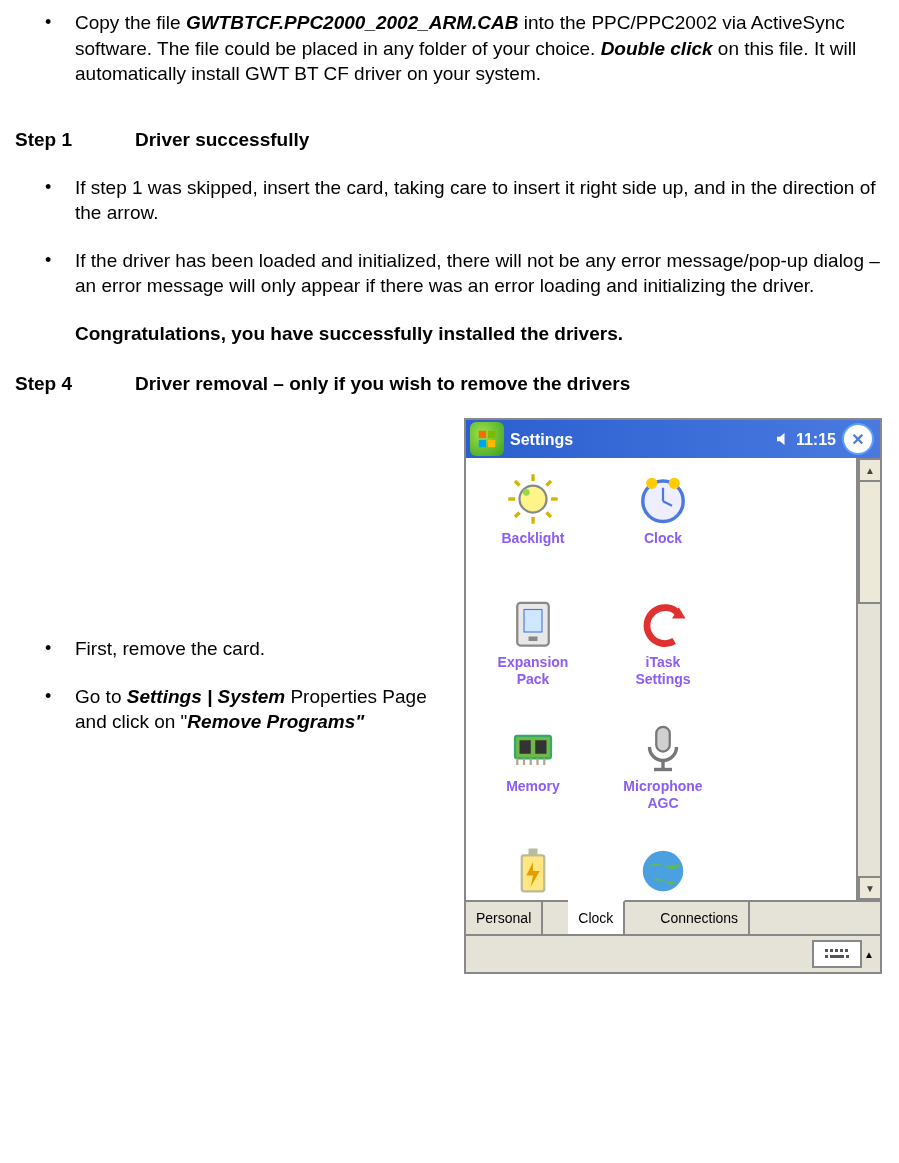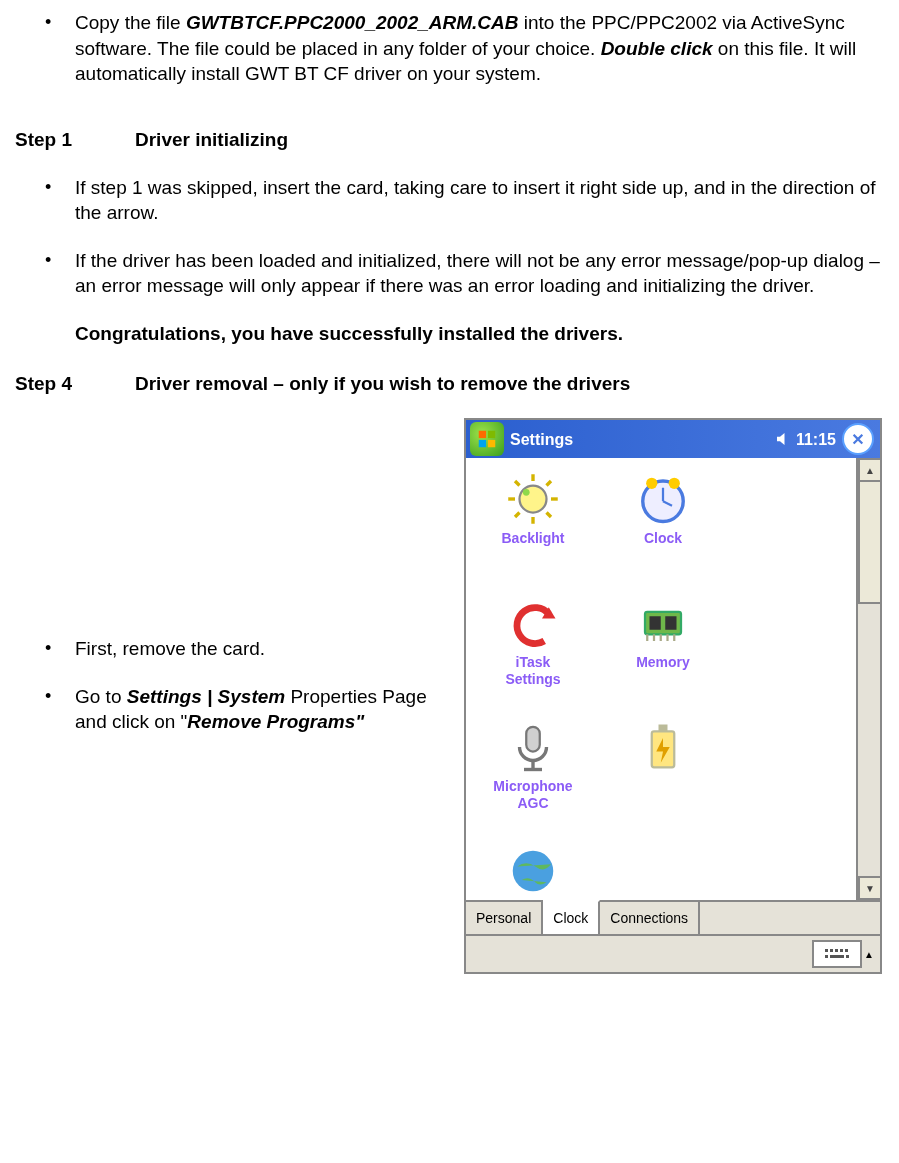--- a/index.html
+++ b/index.html
@@ -76,38 +76,38 @@
   .pda-body { display:flex; height: 442px; background:#fff;}
   .pda-grid { flex:1; padding: 4px 2px 0 2px; overflow:hidden;}
   .pda-scroll { width: 22px; background:#e5e2d8; border-left:2px solid #888; display:flex;flex-direction:column;}
   .pda-scroll-arrow { height:20px;background:#ece9d8;border:2px solid #888;border-right:none;display:flex;align-items:center;justify-content:center;font-size:10px;color:#444;}
   .pda-scroll-thumb { height:120px; background:#ece9d8;border:2px solid #888;border-right:none;margin-top:-2px;}
   .pda-scroll-track { flex:1;}
   .pda-grid-inner { display:flex;flex-wrap:wrap; }
   .pda-item { width: 130px; height: 124px; display:flex;flex-direction:column;align-items:center;justify-content:flex-start;font-size:14px;font-weight:bold;color:#8b5cf6;padding-top:10px;box-sizing:border-box;}
   .pda-item .pico { width:54px;height:54px; margin-bottom:4px;display:flex;align-items:center;justify-content:center;}
   .pda-item .plbl { text-align:center; line-height:1.15;}
-  .pda-tabs { display:flex; height:32px; background:#e5e2d8;border-top:2px solid #888; font-size:14px;}
+  .pda-tabs { display:flex; height:32px; background:#e5e2d8;border-top:2px solid #888; font-size:14px;gap:25px;}
   .pda-tab { padding: 0 10px; display:flex;align-items:center;border-right:2px solid #888;background:#e5e2d8;}
   .pda-tab.active { background:#fff;border-top:2px solid #fff;margin-top:-2px;}
   .pda-bottom { height:36px; background:#e5e2d8;border-top:2px solid #888; display:flex;align-items:center;justify-content:flex-end;padding-right:6px;}
   .pda-kbd { width:46px;height:24px;border:2px solid #888;background:#fff;display:flex;align-items:center;justify-content:center;}
   .pda-kbd svg { width:28px;height:14px;}
 </style>
 </head>
 <body>
 
 <ul class="bullet-list">
   <li>
     <span>Copy the file </span><span class="bold-italic">GWTBTCF.PPC2000_2002_ARM.CAB</span><span> into the PPC/PPC2002 via ActiveSync software. The file could be placed in any folder of your choice. </span><span class="bold-italic">Double click</span><span> on this file. It will automatically install GWT BT CF driver on your system.</span>
   </li>
 </ul>
 
 <div class="step-heading">
-  <span class="step-lbl">Step 1</span><span>Driver initializing</span>
+  <span class="step-lbl">Step 1</span><span>Driver successfully</span>
 </div>
 
 <ul class="bullet-list">
   <li>If step 1 was skipped, insert the card, taking care to insert it right side up, and in the direction of the arrow.</li>
   <li>If the driver has been loaded and initialized, there will not be any error message/pop-up dialog – an error message will only appear if there was an error loading and initializing the driver.</li>
 </ul>
 <div class="congrats">Congratulations, you have successfully installed the drivers.</div>
 
 <div class="step-heading" style="margin-top:24px;">
   <span class="step-lbl">Step 4</span><span>Driver removal – only if you wish to remove the drivers</span>
@@ -170,20 +170,30 @@
               <div class="pico">
                   <svg viewBox="0 0 48 48">
                     <circle cx="24" cy="26" r="18" fill="#eef" stroke="#4a7ae0" stroke-width="3"></circle>
                     <circle cx="14" cy="10" r="5" fill="#fc0"></circle>
                     <circle cx="34" cy="10" r="5" fill="#fc0"></circle>
                     <line x1="24" y1="26" x2="24" y2="14" stroke="#4a7ae0" stroke-width="2"></line>
                     <line x1="24" y1="26" x2="32" y2="30" stroke="#4a7ae0" stroke-width="2"></line>
                   </svg>
                 </div>
               <div class="plbl">Clock</div>
+            </div>
+            <div class="pda-item">
+              <div class="pico">
+                  <svg viewBox="0 0 48 48">
+                    <rect x="10" y="6" width="28" height="38" rx="3" fill="#e8e8e8" stroke="#888" stroke-width="2"></rect>
+                    <rect x="16" y="12" width="16" height="20" fill="#cfe8ff" stroke="#4a7ae0"></rect>
+                    <rect x="20" y="36" width="8" height="4" fill="#888"></rect>
+                  </svg>
+                </div>
+              <div class="plbl">Expansion<br>Pack</div>
             </div>
             <div class="pda-item">
               <div class="pico">
                   <svg viewBox="0 0 48 48">
                     <path d="M 34 40 A 16 16 0 1 1 38 16" fill="none" stroke="#e03030" stroke-width="6"></path>
                     <polygon points="38,10 44,20 32,20" fill="#e03030"></polygon>
                   </svg>
                 </div>
               <div class="plbl">iTask<br>Settings</div>
             </div>

